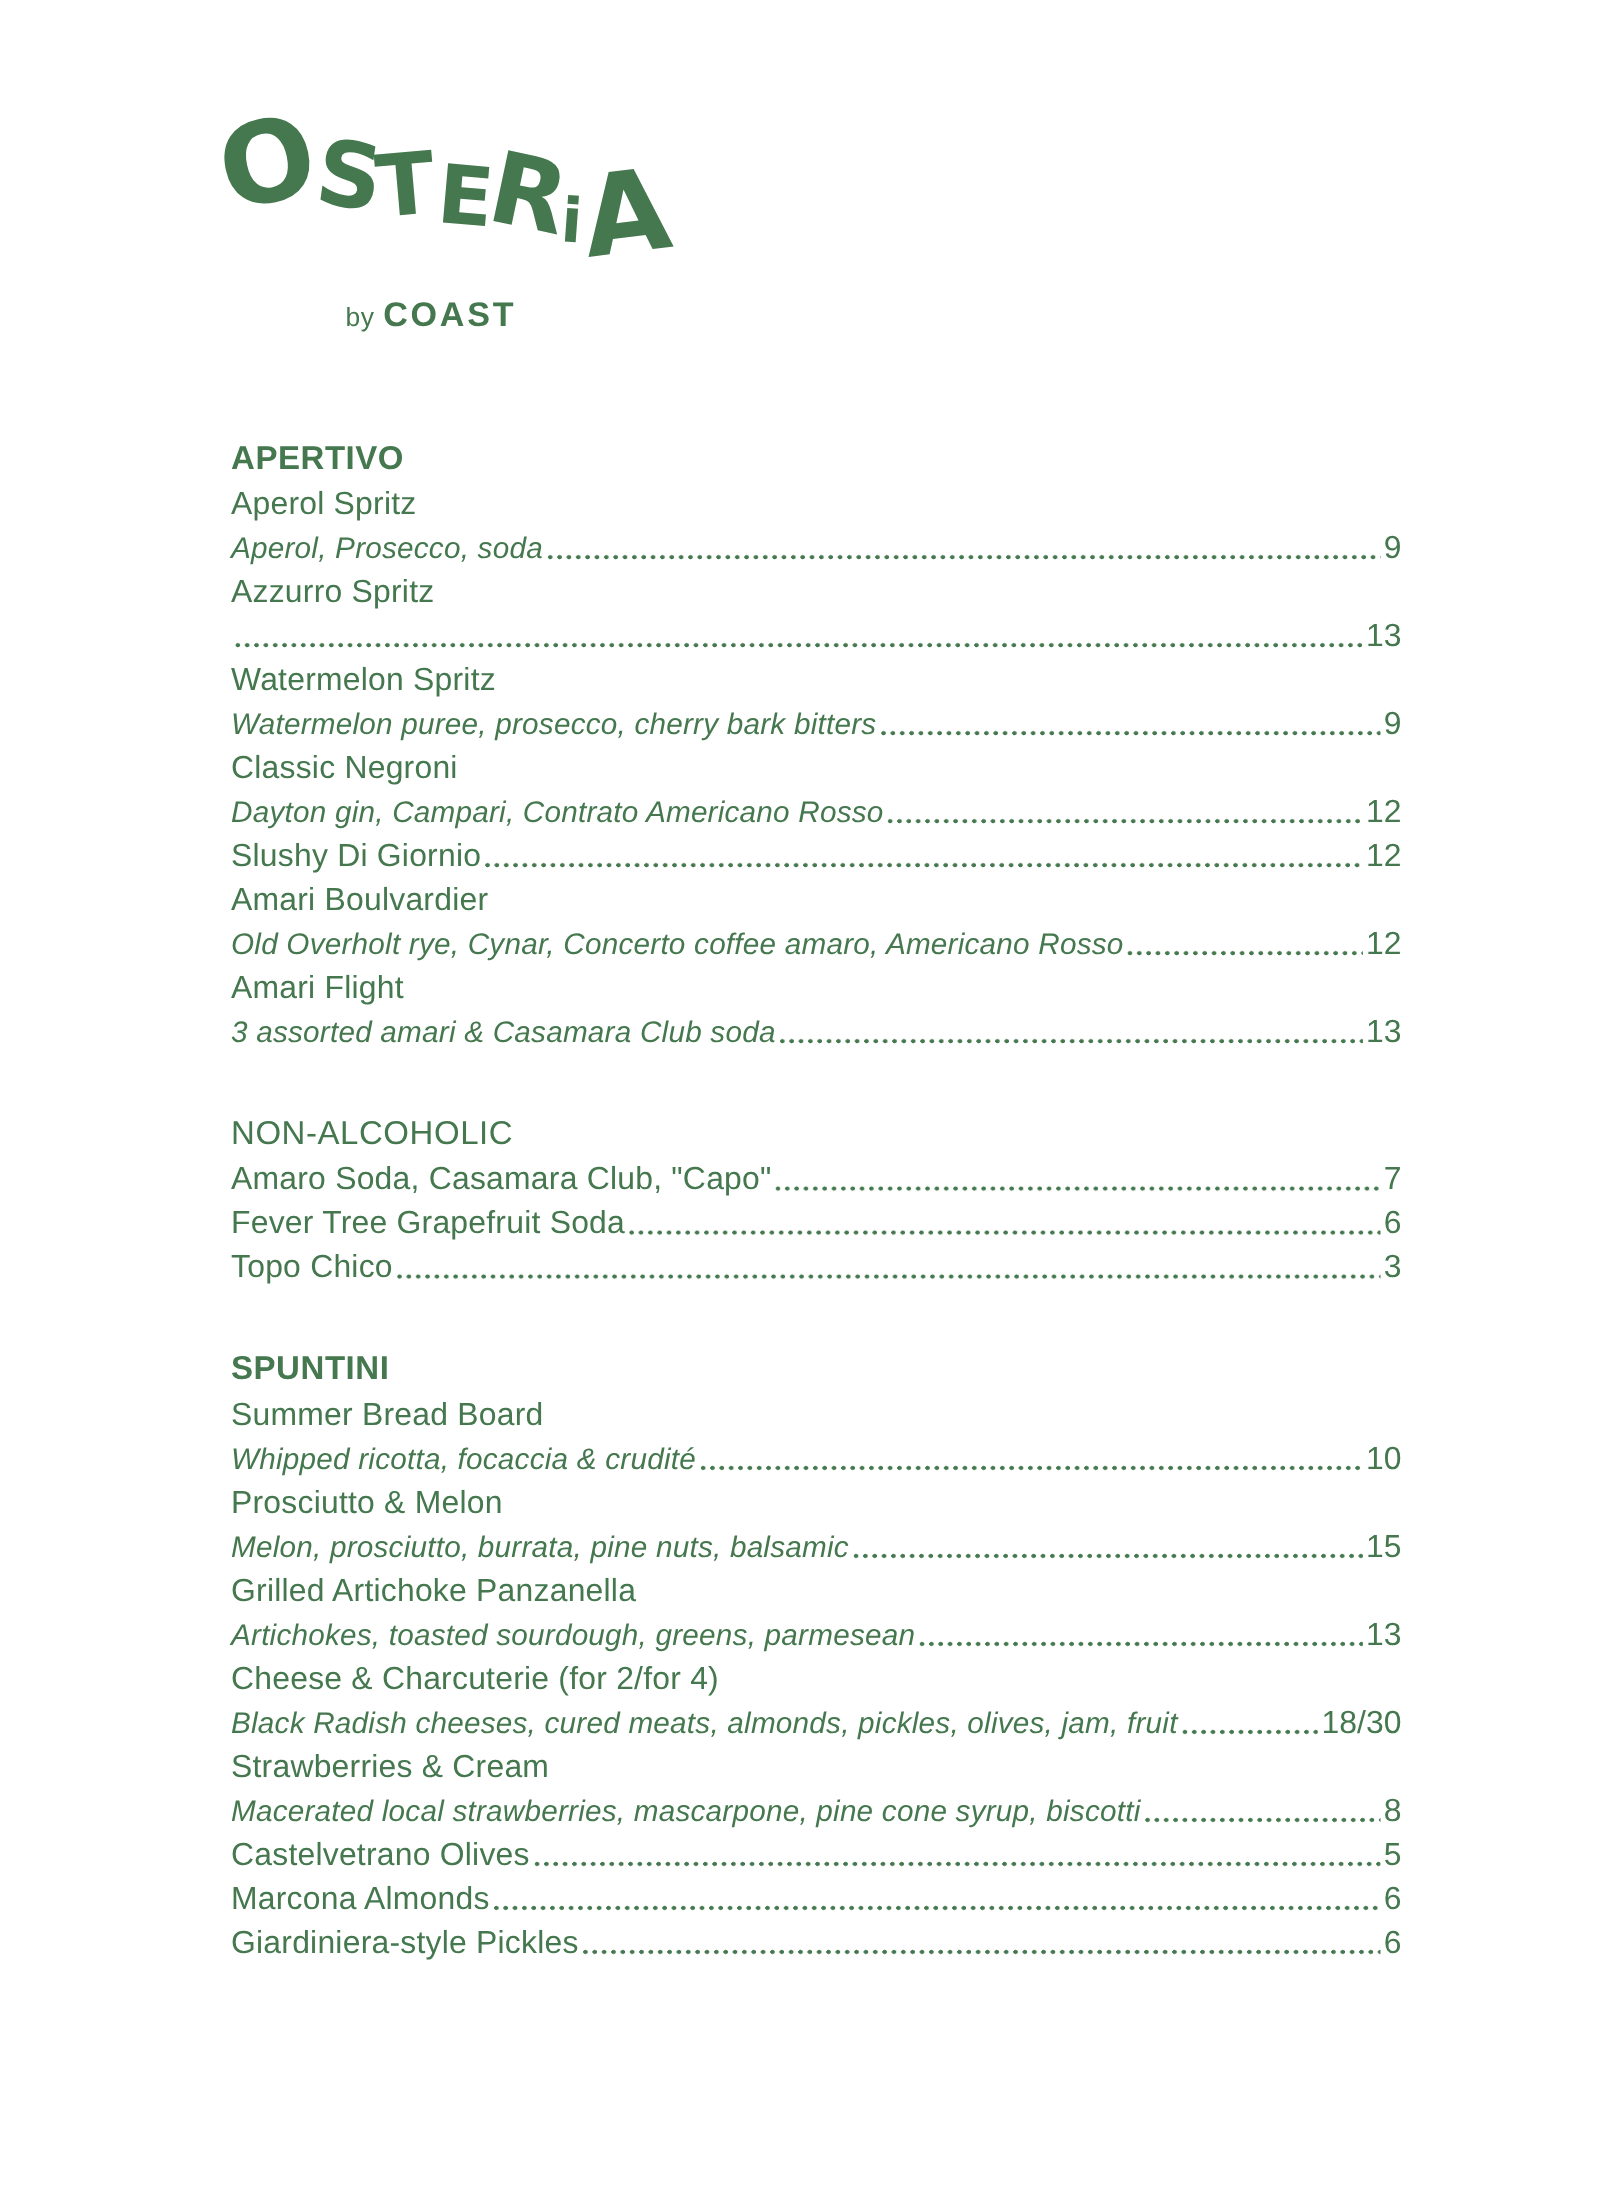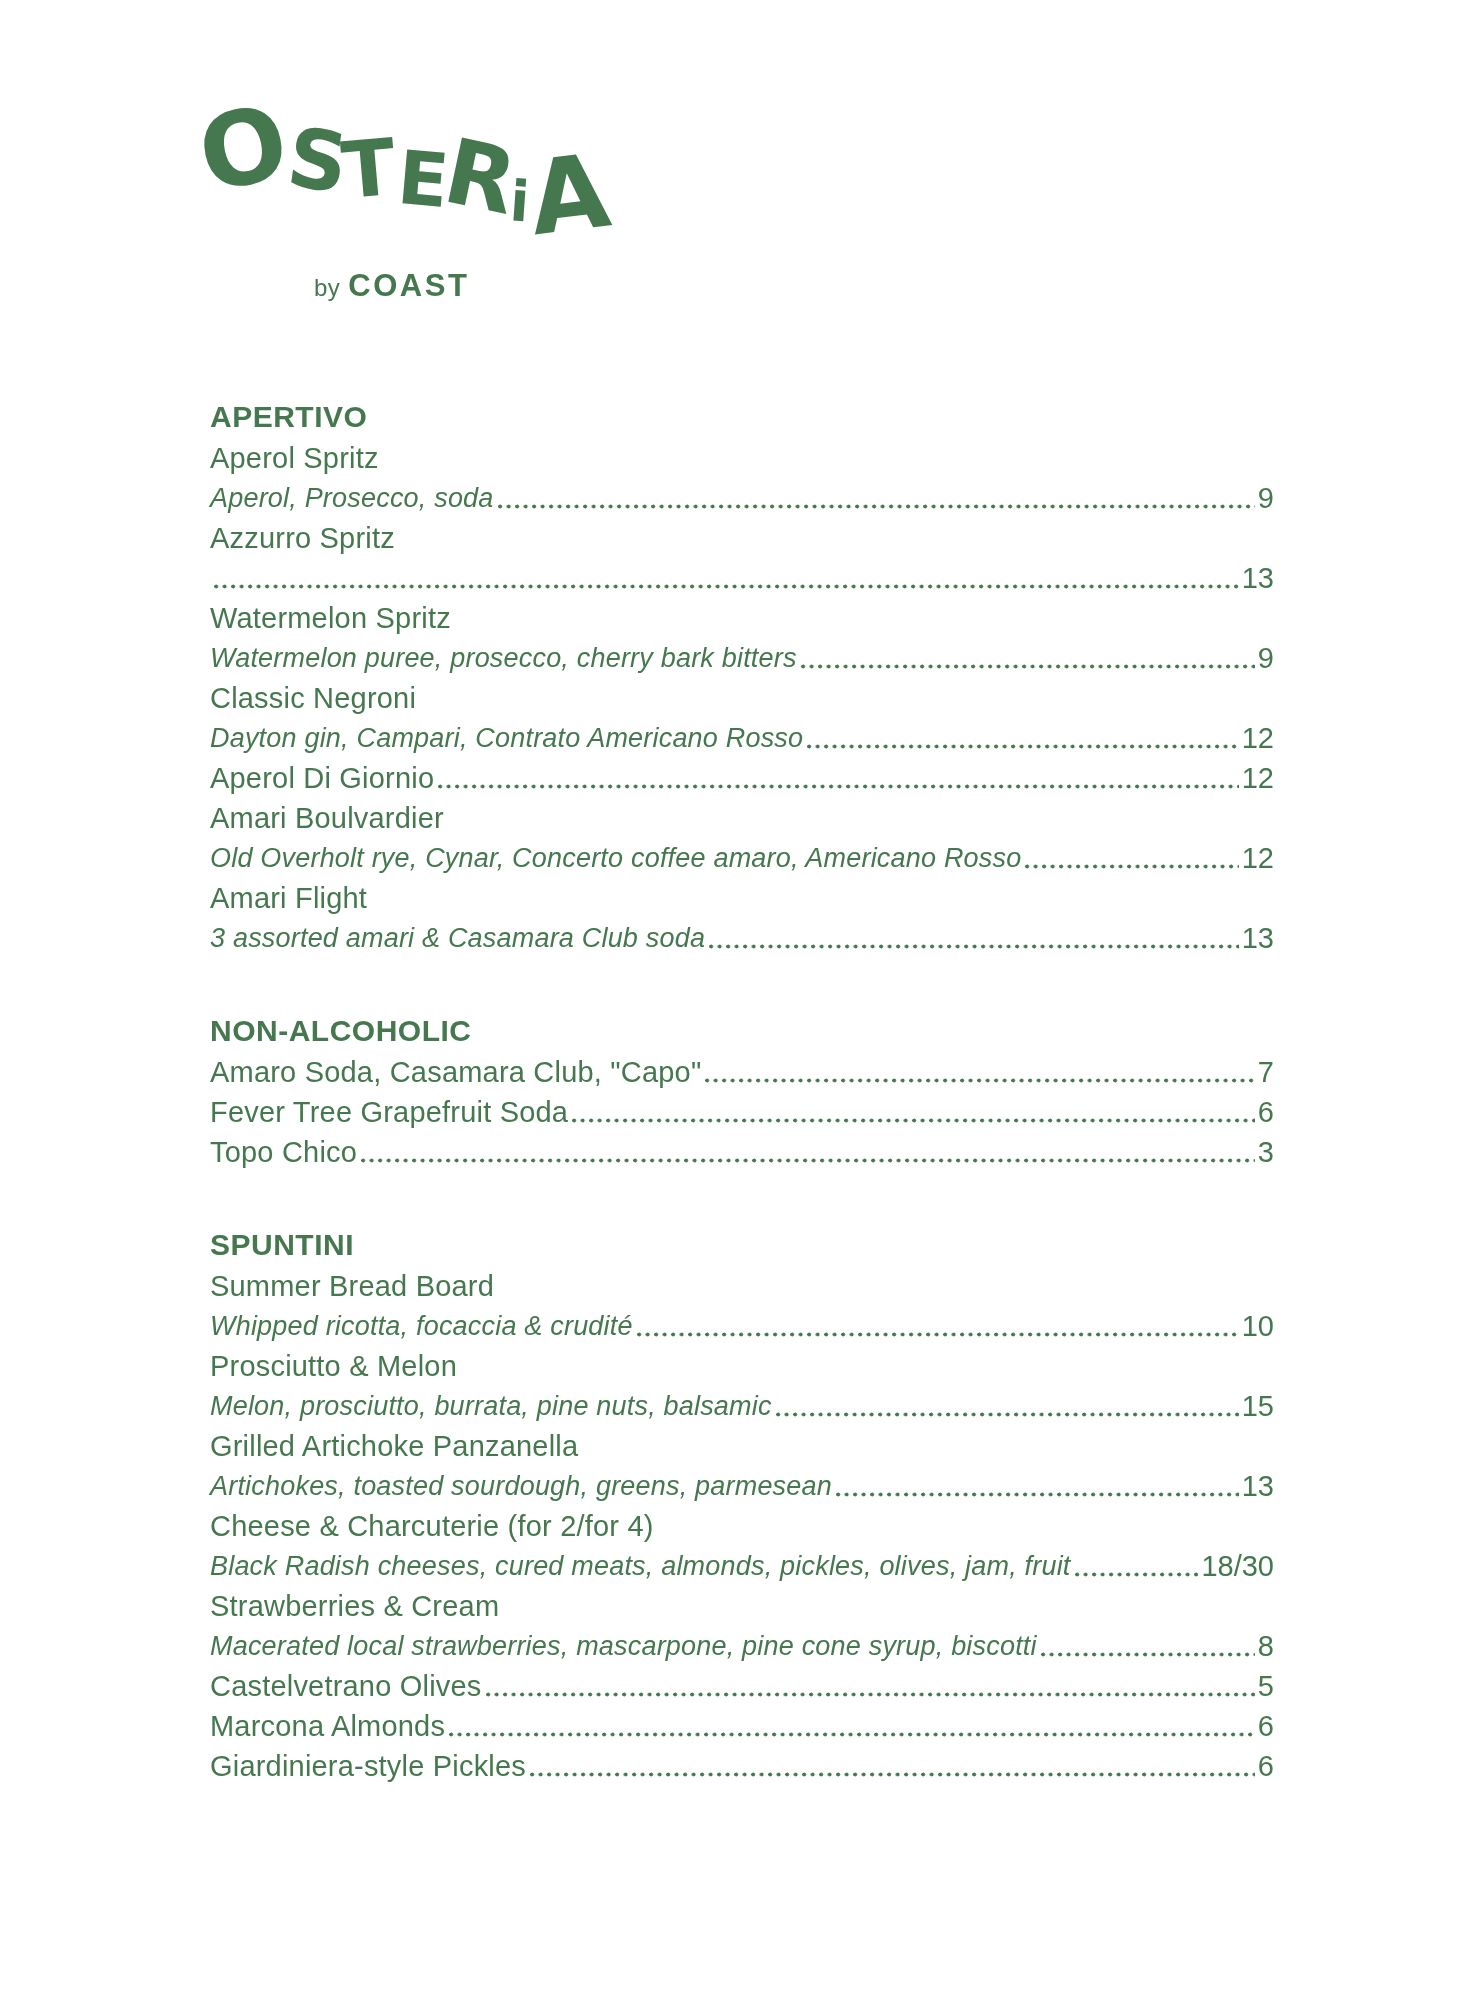--- a/index.html
+++ b/index.html
@@ -26,21 +26,21 @@
   .logo .ltr:nth-child(6){font-size:56px;left:310px;top:82px;transform:rotate(4deg);}
   .logo .ltr:nth-child(7){font-size:102px;left:330px;top:52px;transform:rotate(-7deg);}
   .byline{position:absolute;left:114px;top:176px;white-space:nowrap;}
   .byline .by{font-size:24px;font-weight:400;letter-spacing:.5px;}
   .byline .brand{font-size:31px;font-weight:bold;letter-spacing:2.5px;margin-left:8px;}
   
   .menu{position:absolute;left:210px;top:396px;width:1064px;}
   .menu-section{margin:0;}
   .menu-section + .menu-section{margin-top:52px;}
   .section-title{
-    margin:0;font-size:30px;font-weight:700;line-height:42px;
+    margin:0;font-size:30px;font-weight:400;line-height:42px;
     letter-spacing:.5px;color:#45784e;
   }
   .section-title.bold{font-weight:bold;}
   .item-name{
     font-size:29px;font-weight:400;line-height:40px;height:40px;
     letter-spacing:.2px;white-space:nowrap;
   }
   .item-desc{
     font-size:27px;font-style:italic;font-weight:400;
     letter-spacing:.2px;white-space:nowrap;
@@ -95,21 +95,21 @@
           <span class="leader"></span>
           <span class="item-price">9</span>
         </div>
         <div class="item-name">Classic Negroni</div>
         <div class="price-row">
           <span class="item-desc">Dayton gin, Campari, Contrato Americano Rosso</span>
           <span class="leader"></span>
           <span class="item-price">12</span>
         </div>
         <div class="price-row">
-          <span class="item-name">Aperol Di Giornio</span>
+          <span class="item-name">Slushy Di Giornio</span>
           <span class="leader"></span>
           <span class="item-price">12</span>
         </div>
         <div class="item-name">Amari Boulvardier</div>
         <div class="price-row">
           <span class="item-desc">Old Overholt rye, Cynar, Concerto coffee amaro, Americano Rosso</span>
           <span class="leader"></span>
           <span class="item-price">12</span>
         </div>
         <div class="item-name">Amari Flight</div>

